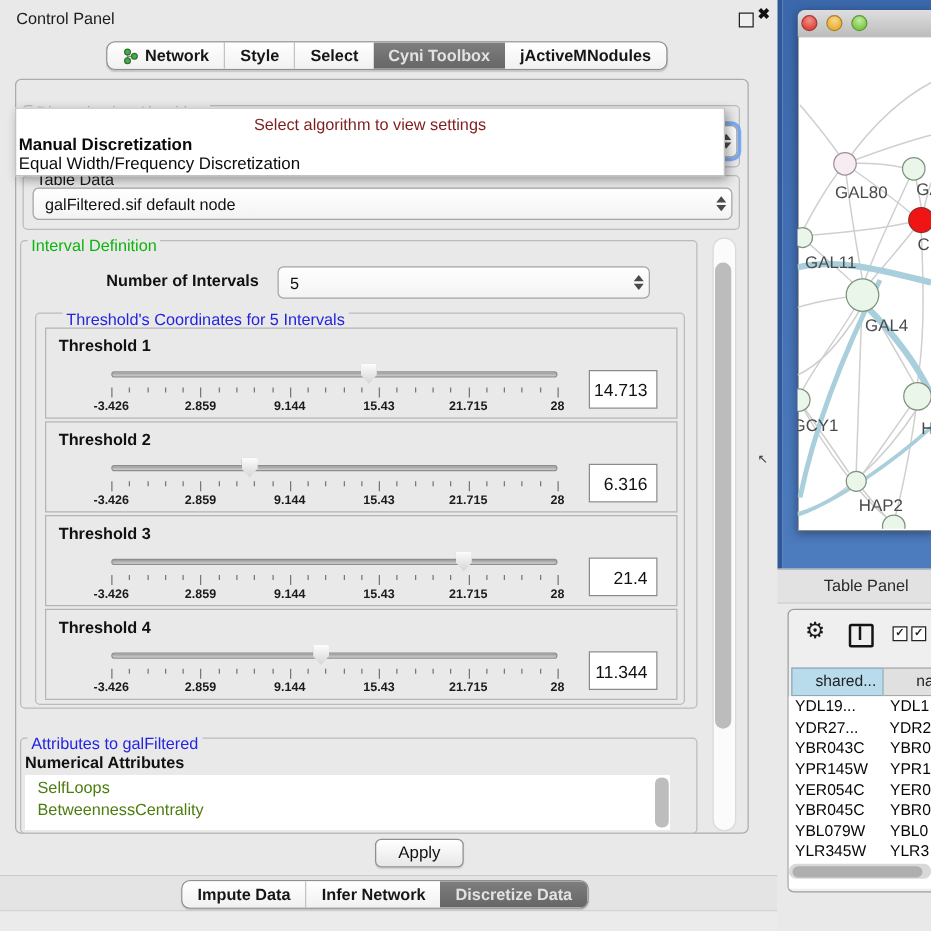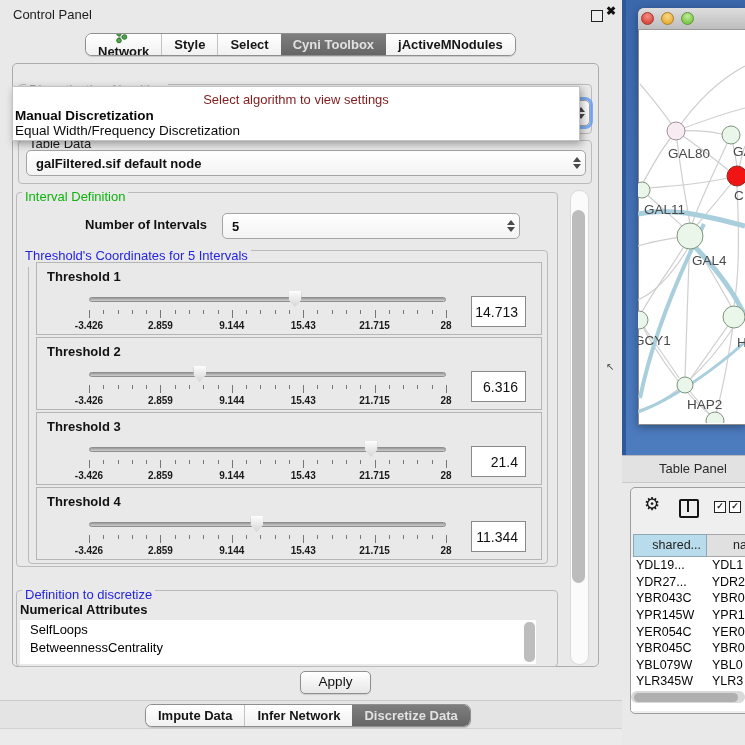--- a/index.html
+++ b/index.html
@@ -8,37 +8,37 @@
   .abs{position:absolute;}
 
   
   #cp{left:0;top:0;width:622px;height:745px;background:#E9E9E9;}
   #cp-title{left:13px;top:7px;font-size:13px;color:#1C1C1C;}
   #float-icon{left:591px;top:10px;width:10px;height:10px;border:1.5px solid #222;background:#EFEFEF;}
   #close-icon{left:606px;top:4px;font-size:12px;font-weight:bold;color:#111;}
 
   
   .tabbar{height:21px;border:1px solid #8F8F8F;border-radius:7px;background:#FCFCFC;display:flex;overflow:hidden;box-shadow:0 1px 1px rgba(0,0,0,.15);}
-  .tabseg{display:flex;align-items:center;justify-content:center;font-size:13px;font-weight:bold;color:#161616;padding:0 12px;white-space:nowrap;background:linear-gradient(#FFFFFF,#F1F1F1);flex-direction:column;}
+  .tabseg{display:flex;align-items:center;justify-content:center;font-size:13px;font-weight:bold;color:#161616;padding:0 12px;white-space:nowrap;background:linear-gradient(#FFFFFF,#F1F1F1);}
   .tabseg.sep{border-left:1px solid #C3C3C3;}
   .tabseg.sel{background:linear-gradient(#7E7E7E,#666666);color:#E2E2E2;border-left:none;}
   .tabseg .glyph{margin-right:5px;display:inline-flex;}
 
   
   #content-panel{left:12px;top:63px;width:585px;height:602px;border:1px solid #ACACAC;border-radius:5px;background:#E9E9E9;}
 
   .group{border:1px solid #BBBBBB;border-radius:4px;background:#E9E9E9;}
   .gtitle{position:absolute;font-size:13px;background:#E9E9E9;padding:4px 3px;white-space:nowrap;}
   .gtitle.green{color:#0DB40D;}
   .gtitle.blue{color:#2424E0;}
   .gtitle.gray{color:#9B9B9B;}
   .gtitle.dark{color:#1A1A1A;}
 
   .combo{background:linear-gradient(#FFFFFF,#F3F3F3);border:1px solid #A5A5A5;border-radius:5px;font-size:13px;color:#111;display:flex;align-items:center;}
-  .combo .combo-text{padding-left:9px;flex:1;white-space:nowrap;overflow:hidden;font-weight:bold;}
+  .combo .combo-text{padding-left:9px;flex:1;white-space:nowrap;overflow:hidden;}
   .stepper{width:16px;display:flex;flex-direction:column;align-items:center;justify-content:center;gap:2px;}
   .stepper i{display:block;width:0;height:0;border-left:4px solid transparent;border-right:4px solid transparent;}
   .stepper i.up{border-bottom:5px solid #4A4A4A;}
   .stepper i.dn{border-top:5px solid #4A4A4A;}
   #focus-combo{box-shadow:0 0 0 3px rgba(96,156,245,.8);}
 
   
   #algo-popup{left:12px;top:86px;width:566px;height:53px;background:#FFFFFF;border:1px solid #C2C2C2;box-shadow:2px 3px 8px rgba(0,0,0,.35);z-index:30;}
   #popup-placeholder{left:0;top:5px;width:100%;text-align:center;font-size:13px;color:#7f1d1d;}
   .popup-opt{left:2px;font-size:13.5px;color:#0A0A0A;white-space:nowrap;}
@@ -52,21 +52,21 @@
   .ticks{position:absolute;left:0;top:19px;width:100%;height:9px;}
   .ticks i{position:absolute;top:0;width:1px;background:#777;}
   .ticks i.major{height:8px;}
   .ticks i.minor{height:4px;}
   .tick-labels{position:absolute;left:0;top:29px;width:100%;height:12px;}
   .tick-labels span{position:absolute;transform:translateX(-50%);font-size:10px;font-weight:bold;color:#1A1A1A;white-space:nowrap;}
   .valbox{position:absolute;left:434px;top:33px;width:55px;height:31px;background:#FFF;border:1px solid #8A8A8A;font-size:14px;color:#111;text-align:right;line-height:31px;padding-right:7px;box-sizing:border-box;}
 
   
   #attr-list{left:20px;top:620px;width:516px;height:44px;background:#FFFFFF;overflow:hidden;}
-  .attr-item{font-size:13px;color:#000000;padding:1.5px 0 1.5px 10px;white-space:nowrap;}
+  .attr-item{font-size:13px;color:#4d7c0f;padding:1.5px 0 1.5px 10px;white-space:nowrap;}
   #attr-scroll{left:524px;top:622px;width:11px;height:40px;background:#BDBDBD;border-radius:5px;}
 
   
   #vtrack{left:570px;top:190px;width:17px;height:473px;background:#FBFBFB;border:1px solid #DADADA;border-radius:9px;}
   #vthumb{left:572px;top:210px;width:13px;height:373px;background:#BCBCBC;border-radius:7px;}
 
   #apply-btn{left:268px;top:671px;width:69px;height:21px;border:1px solid #8F8F8F;border-radius:5px;background:linear-gradient(#FFFFFF,#E7E7E7);font-size:13.5px;color:#111;text-align:center;line-height:20px;box-shadow:0 1px 1px rgba(0,0,0,.12);margin-left:32px;}
   #cp-bottom-line{left:0;top:700px;width:622px;height:1px;background:#CACACA;}
   #cp-bottom-band{left:0;top:701px;width:622px;height:27px;background:#E4E4E4;}
   #cp-bottom-band2{left:0;top:728px;width:622px;height:17px;background:#EBEBEB;border-top:1px solid #D2D2D2;box-sizing:border-box;}
@@ -174,21 +174,21 @@
     <span class="abs" style="left:85px;top:217px;font-size:13px;font-weight:bold;color:#111;">Number of Intervals</span>
     <div class="combo abs" style="left:222px;top:213px;width:296px;height:24px;">
       <span class="combo-text">5</span>
       <span class="stepper">
           <i class="up"></i>
           <i class="dn"></i>
         </span>
     </div>
 
     <div class="group abs" style="left:28px;top:250px;width:518px;height:312px;"></div>
-    <span class="gtitle blue abs" style="left:22px;top:244px;">Threshold's Coordinates for 5 Intervals</span>
+    <span class="gtitle blue abs" style="left:50px;top:244px;">Threshold's Coordinates for 5 Intervals</span>
 
     <div class="tbox abs" style="top:262px;">
       <div class="tt">Threshold 1</div>
       <div class="slider">
           <div class="track"></div>
           <div class="thumb" style="left: 57.7197%;"></div>
           <div class="ticks">
             <i class="major" style="left: 0%;"></i>
             <i class="minor" style="left: 4%;"></i>
             <i class="minor" style="left: 8%;"></i>
@@ -354,21 +354,21 @@
             <span style="left: 40%;">9.144</span>
             <span style="left: 60%;">15.43</span>
             <span style="left: 80%;">21.715</span>
             <span style="left: 100%;">28</span>
           </div>
         </div>
       <div class="valbox">11.344</div>
     </div>
 
     <div class="group abs" style="left:16px;top:590px;width:540px;height:75px;"></div>
-    <span class="gtitle blue abs" style="left:22px;top:583px;">Definition to discretize</span>
+    <span class="gtitle blue abs" style="left:22px;top:583px;">Attributes to galFiltered</span>
     <span class="abs" style="left:20px;top:602px;font-size:13px;font-weight:bold;color:#111;">Numerical Attributes</span>
     <div id="attr-list" class="abs">
       <div class="attr-item">SelfLoops</div>
       <div class="attr-item">BetweennessCentrality</div>
     </div>
     <div id="attr-scroll" class="abs"></div>
 
     <div id="vtrack" class="abs"></div>
     <div id="vthumb" class="abs"></div>
 

